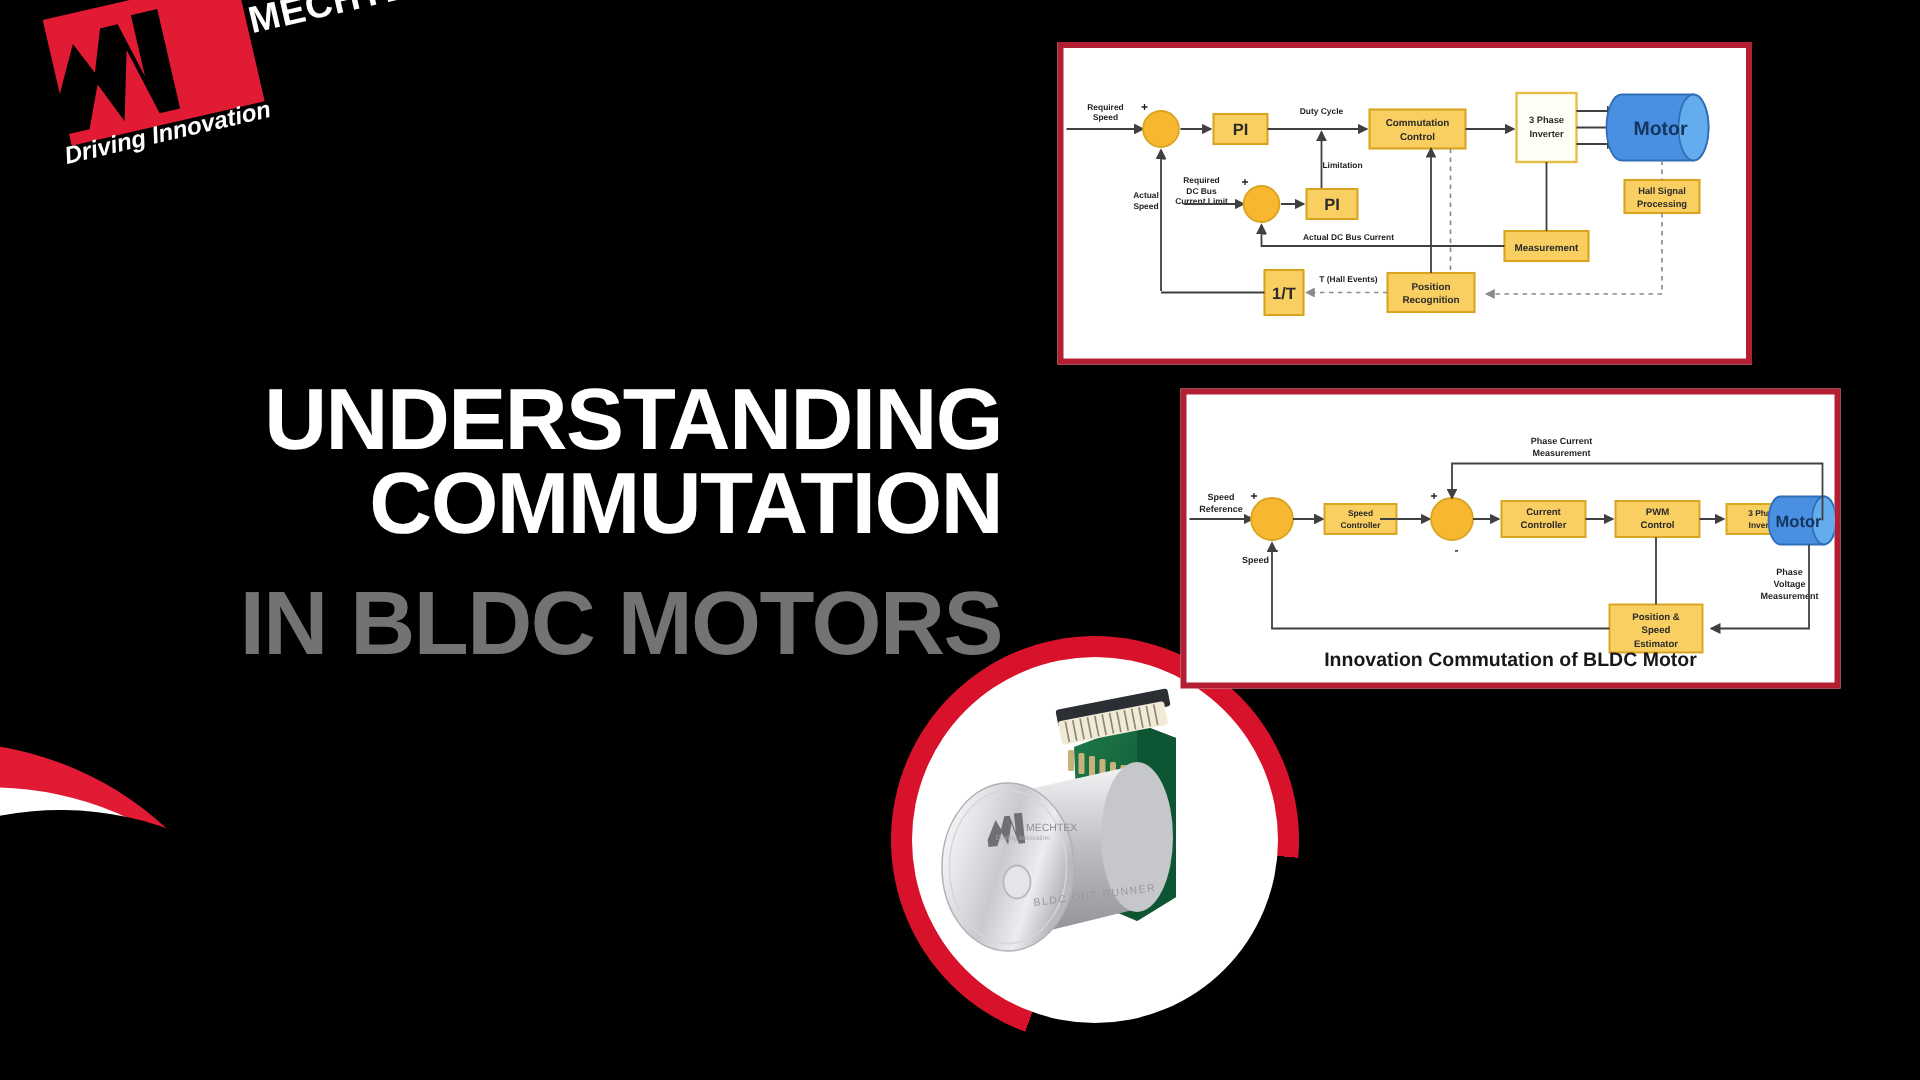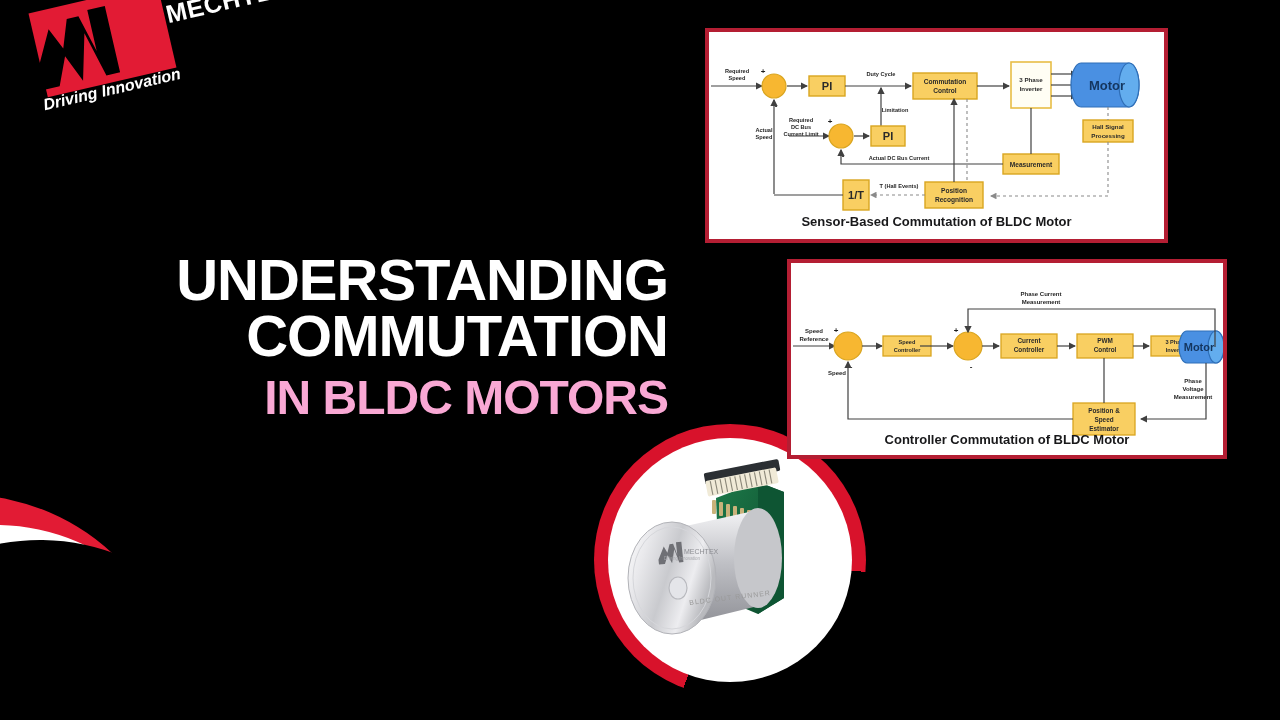--- a/index.html
+++ b/index.html
@@ -60,21 +60,21 @@
     white-space:nowrap;
   }
 
   
   #headline { position:absolute; left:28px; top:252px; width:640px;text-align:right; }
   #headline .l {
     display:block; color:#ffffff; font-weight:700; font-size:58px;
     line-height:0.97; letter-spacing:-1px; white-space:nowrap;
     font-family:"Liberation Sans", sans-serif;
   }
-  #headline .l3 { color:#f9a8d4; font-size:48px; margin-top:10px; }
+  #headline .l3 { color:#737373; font-size:60px; margin-top:22px; }
 
   
   #product { position:absolute; left:594px; top:424px; width:272px; height:272px; }
   #product .ring {
     position:absolute; inset:0; border-radius:50%;
     background:conic-gradient(from 200deg, #D8122B 0deg 255deg, #000 255deg 360deg);
   }
   #product .white-disc {
     position:absolute; left:14px; top:14px; right:14px; bottom:14px;
     border-radius:50%; background:#ffffff; overflow:hidden;
@@ -287,21 +287,20 @@
       <text class="bt" x="245" y="170">Recognition</text>
       <path class="ln" d="M245 150 L245 67" marker-end="url(#ar1)"></path>
       <path class="dsh" d="M258 67 L258 150"></path>
 
       <rect class="blk" x="134" y="148" width="26" height="30"></rect>
       <text class="pi" x="147" y="167">1/T</text>
       <path class="dsh" d="M216 163 L162 163" marker-end="url(#ar1d)"></path>
       <text class="lt" x="190" y="156">T (Hall Events)</text>
       <path class="ln" d="M134 163 L65 163"></path>
     </svg>
-    <div class="caption">Sensor-Based Commutation of BLDC Motor</div>
   </div>
 
   <div class="panel" id="panel-bottom">
     <svg class="dg" viewBox="0 0 432 192" width="432" height="192">
       <style>
         .b2   { fill:#F9CF62; stroke:#D9A520; stroke-width:1.3; }
         .s2   { fill:#F7B731; stroke:#D9A520; stroke-width:1.2; }
         .m2   { fill:#4A90E2; stroke:#2F6FB8; stroke-width:1.2; }
         .m2c  { fill:#63ADEE; stroke:#2F6FB8; stroke-width:1.2; }
         .l2   { stroke:#404040; stroke-width:1.2; fill:none; }
@@ -359,16 +358,16 @@
       <path class="l2" d="M313 140 L313 95"></path>
 
       <text class="lb2" x="402" y="120">Phase</text>
       <text class="lb2" x="402" y="128">Voltage</text>
       <text class="lb2" x="402" y="136">Measurement</text>
       <path class="l2" d="M415 100 L415 156 L350 156" marker-end="url(#ar2)"></path>
 
       <text class="lb2" x="46" y="112">Speed</text>
       <path class="l2" d="M282 156 L57 156 L57 99" marker-end="url(#ar2)"></path>
     </svg>
-    <div class="caption">Controller Commutation of BLDC Motor</div>
+    <div class="caption">Innovation Commutation of BLDC Motor</div>
   </div>
 
 </div>
 
 </body></html>

